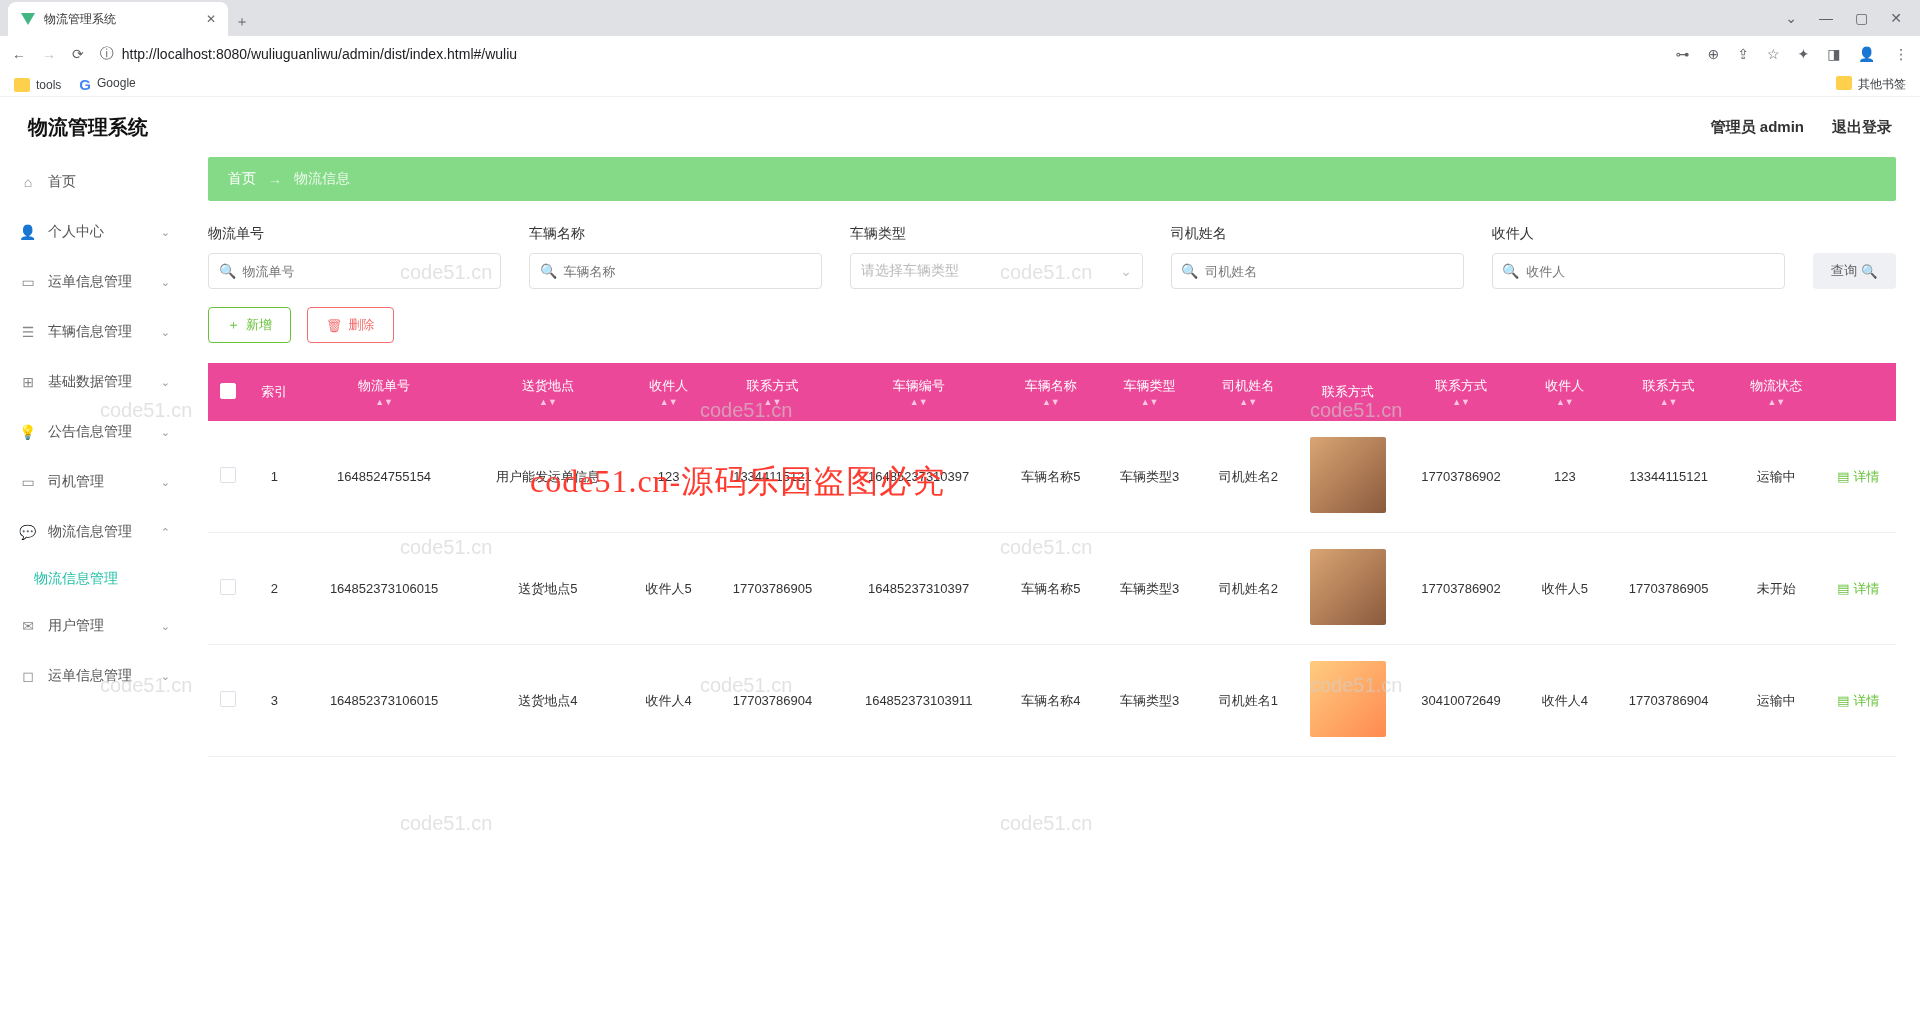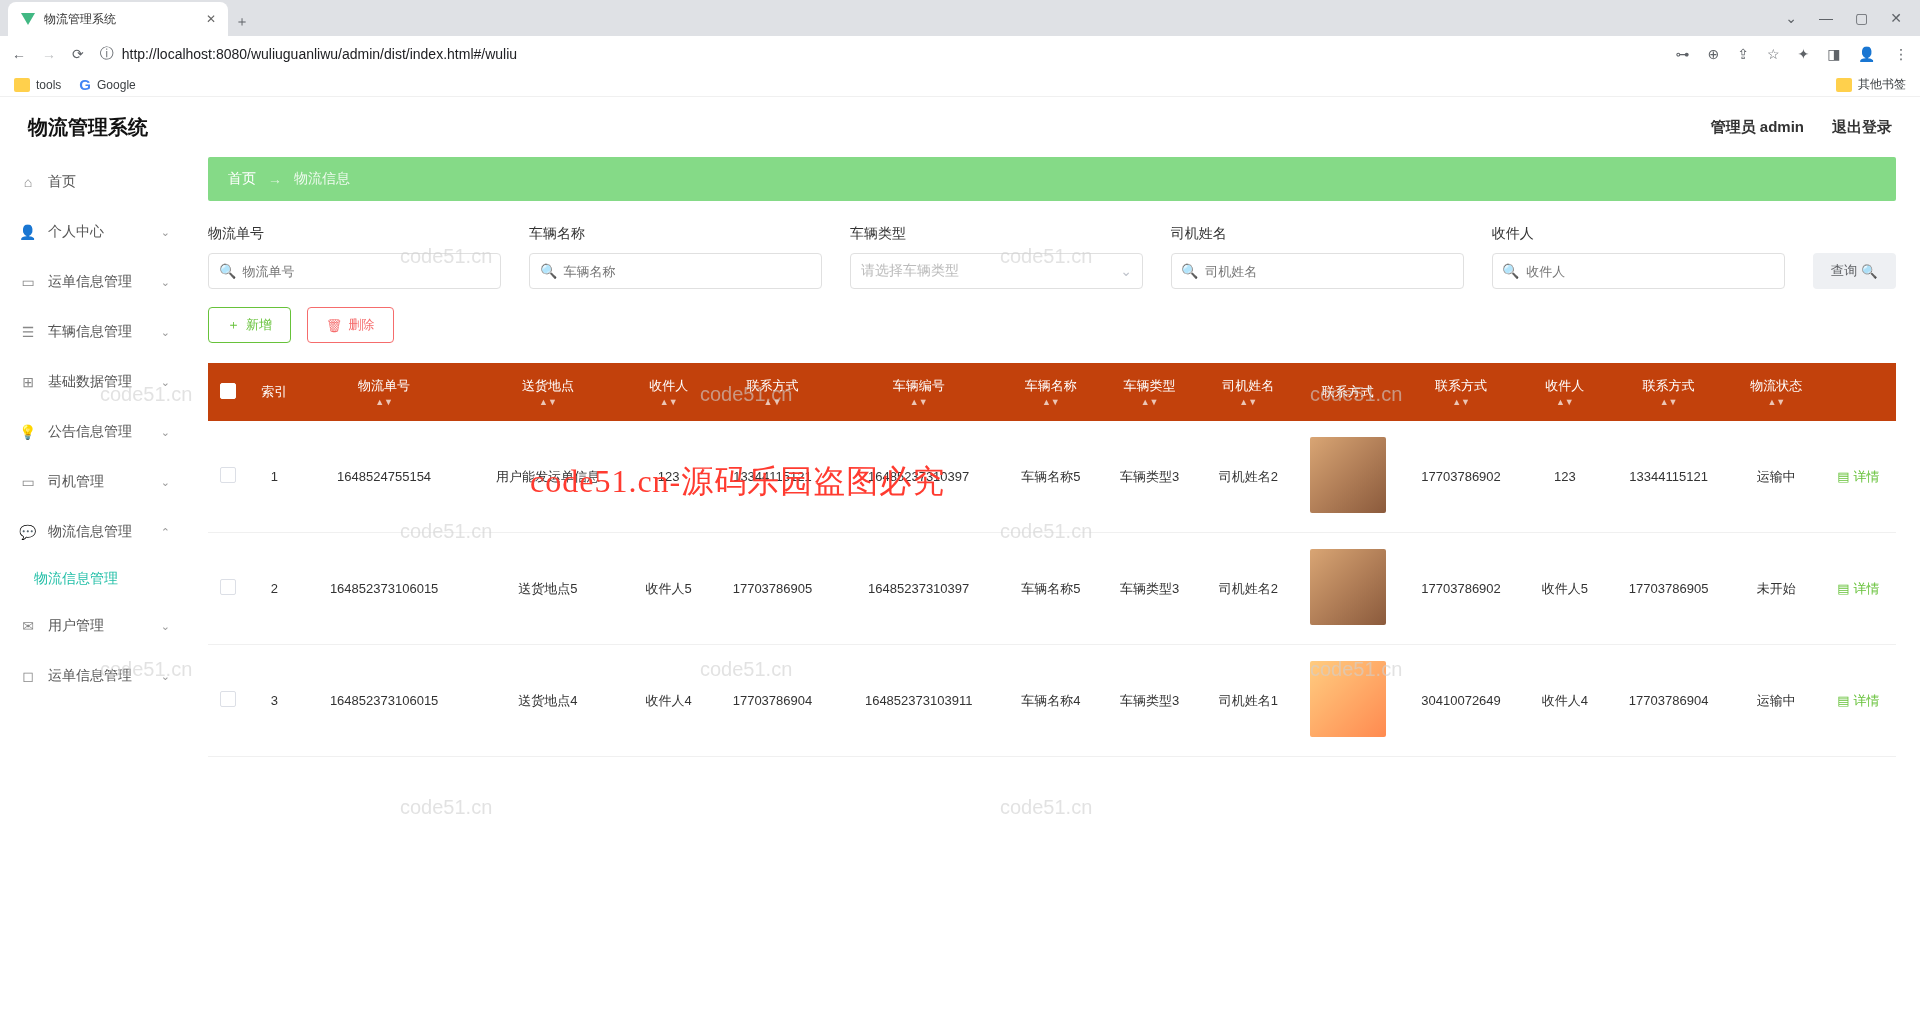--- a/index.html
+++ b/index.html
@@ -12,21 +12,21 @@
 .tab .favicon { width: 16px; height: 16px; display: flex; align-items: center; justify-content: center; color: #41b883; }
 .tab-close { margin-left: auto; color: #666; cursor: pointer; }
 .newtab { width: 28px; height: 28px; display: flex; align-items: center; justify-content: center; color: #5f6368; cursor: pointer; }
 .window-controls { margin-left: auto; display: flex; gap: 22px; padding: 0 18px; color: #5f6368; align-self: center; }
 .addr-bar { height: 36px; display: flex; align-items: center; gap: 16px; padding: 0 12px; background: #fff; }
 .nav-btns { display: flex; gap: 16px; color: #5f6368; align-items: center; }
 .nav-btns span { cursor: pointer; }
 .url-input { flex: 1; height: 30px; display: flex; align-items: center; gap: 8px; font-size: 14px; color: #202124; }
 .addr-icons { display: flex; gap: 18px; color: #5f6368; align-items: center; }
 .bookmark-bar { height: 25px; display: flex; align-items: center; padding: 0 14px; gap: 18px; font-size: 12px; color: #3c4043; }
-.bm-item { display: flex; align-items: center; gap: 6px; cursor: pointer; }
+.bm-item { display: flex; align-items: flex-start; gap: 6px; cursor: pointer; }
 .folder-ico { width: 16px; height: 14px; background: #ffd04c; border-radius: 2px; }
 .g-logo { font-weight: bold; font-size: 15px; }
 .bm-right { margin-left: auto; }
 
 
 .app { display: flex; height: calc(100vh - 97px); }
 .app-header { position: absolute; top: 97px; left: 0; right: 0; height: 60px; display: flex; align-items: center; padding: 0 28px; background: #fff; z-index: 10; }
 .logo { font-size: 20px; font-weight: 700; color: #111; }
 .header-right { margin-left: auto; display: flex; gap: 28px; font-size: 15px; color: #333; }
 .header-right span { cursor: pointer; font-weight: bold; }
@@ -50,31 +50,31 @@
 .search-input input { border: none; outline: none; flex: 1; font-size: 13px; background: transparent; }
 .search-input .sel-arrow { margin-left: auto; color: #c0c4cc; }
 .query-btn { align-self: flex-end; height: 36px; padding: 0 18px; background: #eef0f3; border: none; border-radius: 4px; color: #606266; cursor: pointer; display: flex; align-items: center; gap: 4px; margin-top: 26px;}
 
 .action-row { display: flex; gap: 16px; margin-bottom: 20px; }
 .action-btn { height: 36px; padding: 0 18px; border: 1px solid; border-radius: 4px; background: #fff; cursor: pointer; display: flex; align-items: center; gap: 6px; font-size: 13px; }
 .btn-add { border-color: #67c23a; color: #67c23a; }
 .btn-del { border-color: #f56c6c; color: #f56c6c; }
 
 table { width: 100%; border-collapse: collapse; }
-thead { background: #c2410c; color: #fff; }
+thead { background: #ec4899; color: #fff; }
 th { padding: 14px 6px; font-size: 13px; font-weight: 500; text-align: center; }
 th .sort { font-size: 9px; opacity: 0.7; display: block; margin-top: 2px; }
 td { padding: 16px 6px; text-align: center; font-size: 13px; color: #333; border-bottom: 1px solid #f0f0f0; word-break: break-all; }
 .checkbox { width: 16px; height: 16px; border: 1px solid #dcdfe6; border-radius: 2px; display: inline-block; cursor: pointer; background: #fff; }
 thead .checkbox { border-color: #fff; }
 .row-img { width: 76px; height: 76px; background: linear-gradient(135deg,#d9a574,#8b5a3c); border-radius: 2px; display: inline-block; }
 .row-img.r3 { background: linear-gradient(135deg,#ffcc80,#ff8a50); }
 .detail-link { color: #67c23a; cursor: pointer; display: inline-flex; align-items: center; gap: 4px; }
 
-.watermark { position: absolute; color: #d0d0d0; font-size: 20px; pointer-events: none; z-index: 5; opacity: 0.6; }
+.watermark { position: absolute; color: #d0d0d0; font-size: 20px; pointer-events: none; z-index: 5; opacity: 0.6; margin-top: 16px; }
 .wm-red { position: absolute; color: #ff3b30; font-size: 32px; font-weight: 400; pointer-events: none; z-index: 20; letter-spacing: 1px; font-family: "SimSun", serif; }
 </style>
 </head>
 <body>
 
 <div class="browser-chrome">
   <div class="tab-bar">
     <div class="tab">
       <span class="favicon">
         <svg width="16" height="16" viewBox="0 0 16 16">

